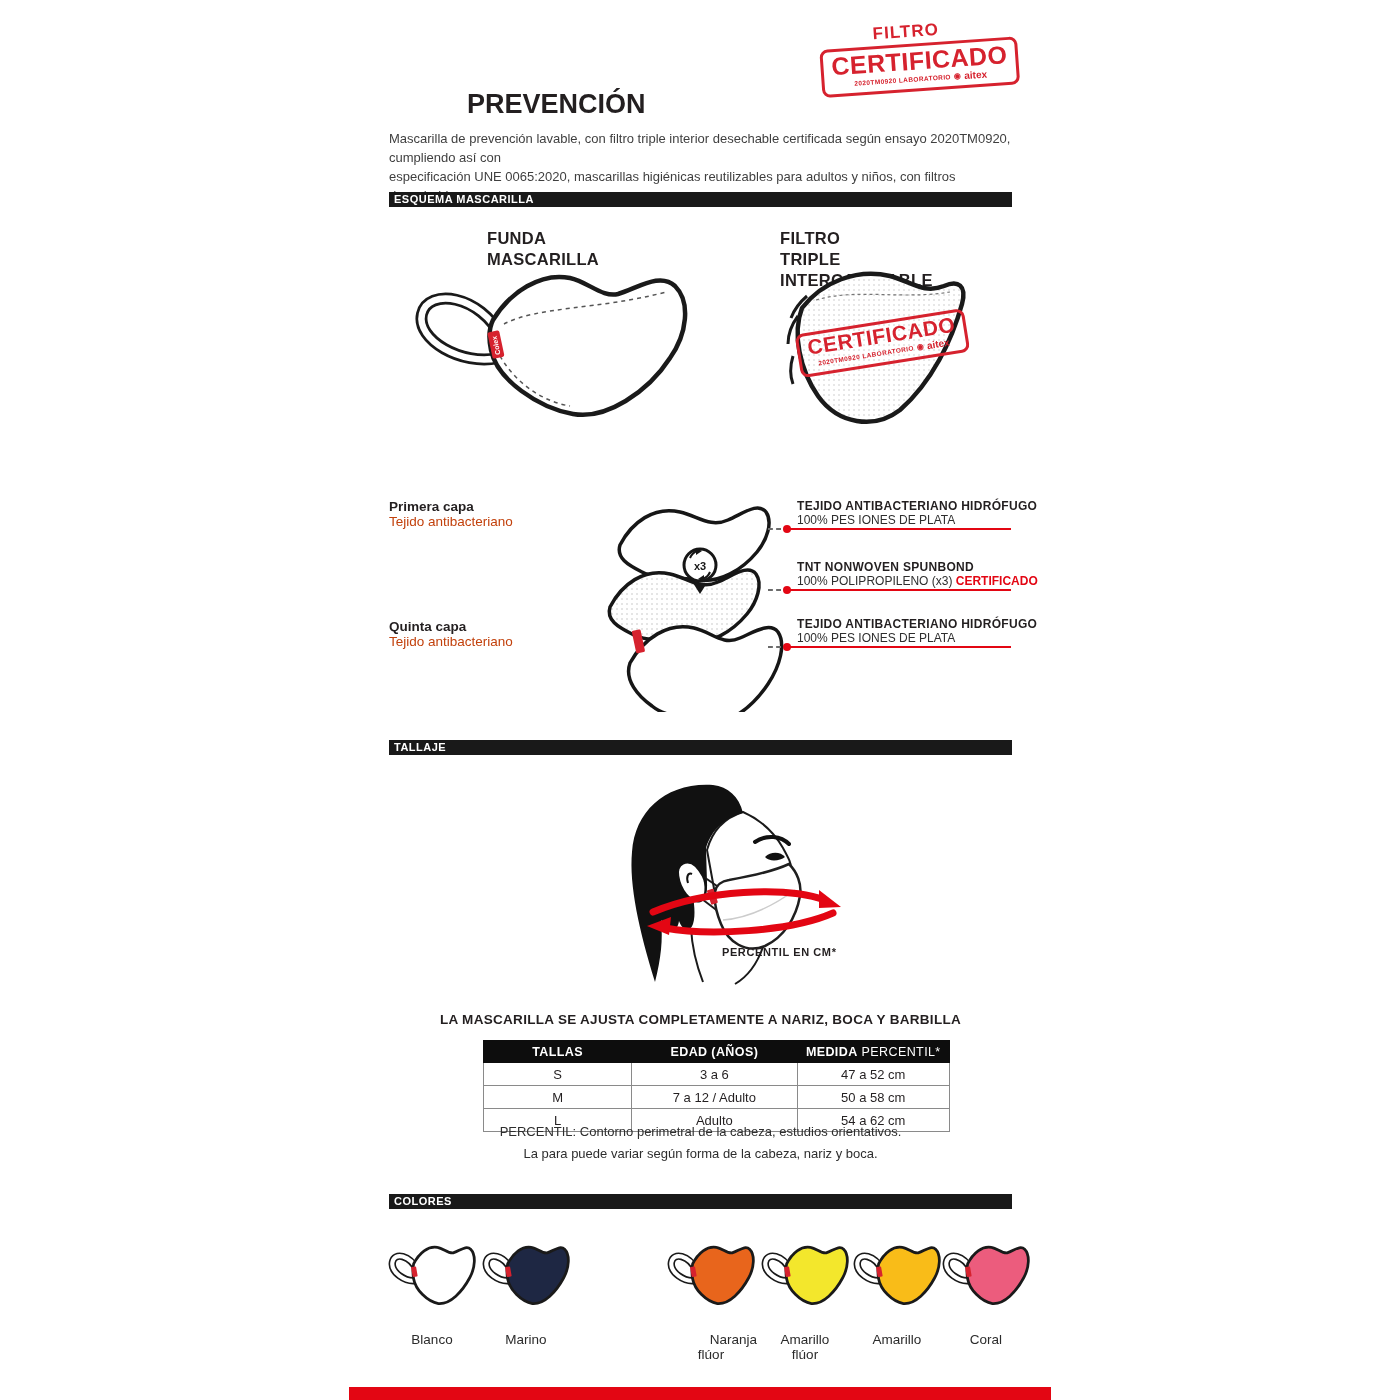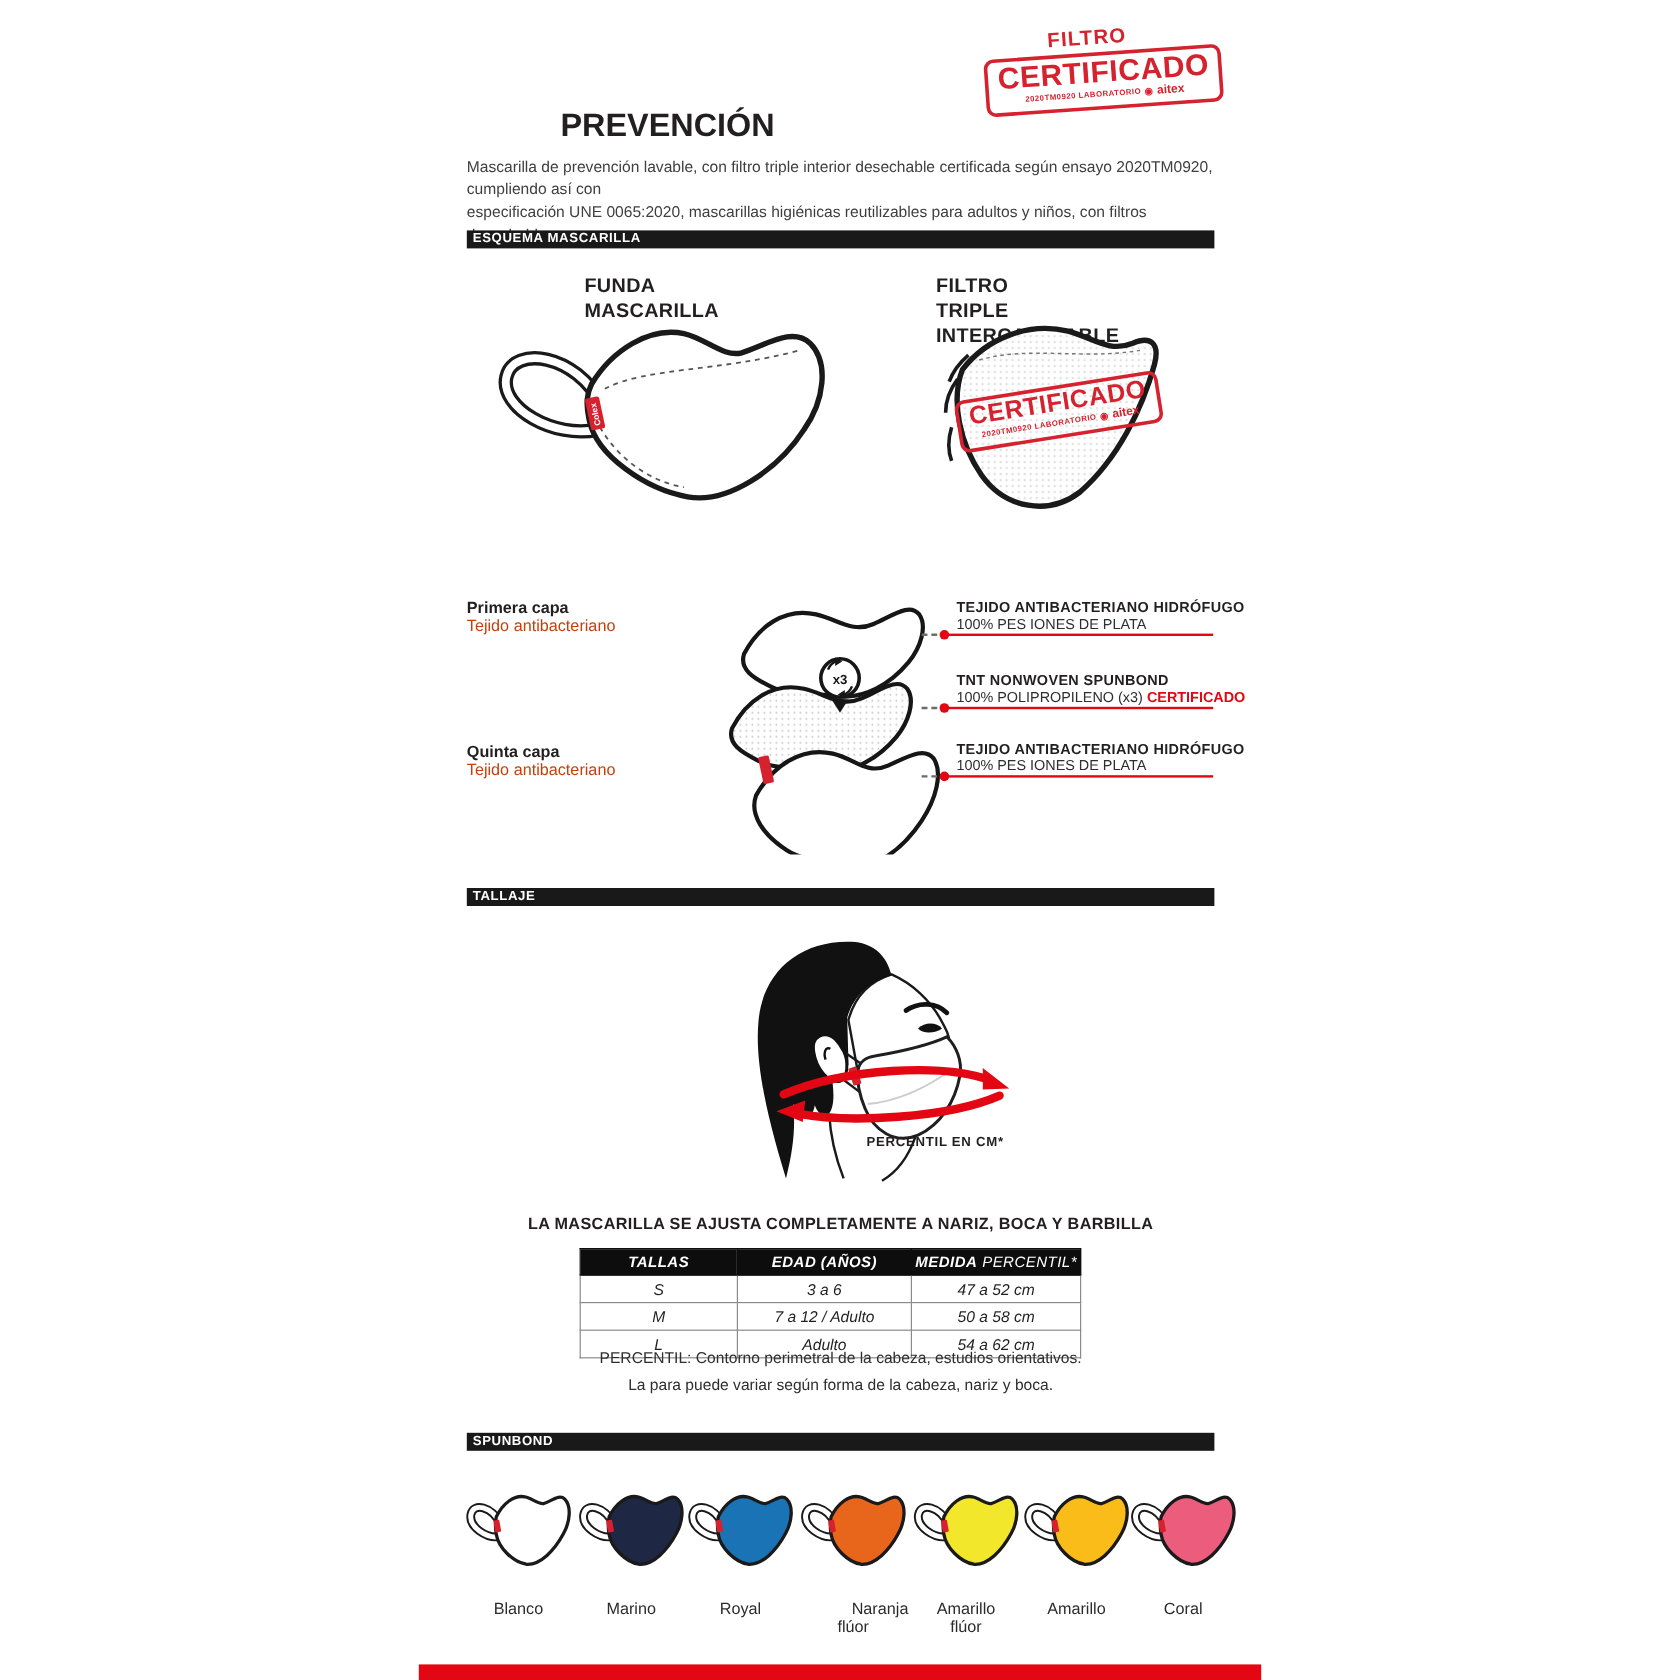--- a/index.html
+++ b/index.html
@@ -22,21 +22,21 @@
   .stamp2{transform:rotate(-9deg);}
   .layL-t{font-size:13.5px;font-weight:bold;}
   .layL-l{font-size:13.5px;color:#c2410c;line-height:16px;}
   .layR-t{font-size:12px;font-weight:bold;letter-spacing:.3px;}
   .layR-s{font-size:12px;color:#2e2e2e;}
   .layR-s .hl{color:#e30613;font-weight:bold;}
   .leader{border-top:2.5px solid #e30613;width:224px;}
   .leader::before{content:"";position:absolute;left:-4px;top:-5px;width:8px;height:8px;border-radius:50%;background:#e30613;}
   .stub{border-top:2px dashed #6b6b6b;width:13px;}
   .fit-title{width:623px;text-align:center;font-size:13.5px;font-weight:bold;letter-spacing:.3px;}
-  table.sizes{border-collapse:collapse;width:418px;font-size:13px;font-style:italic;}
+  table.sizes{border-collapse:collapse;width:467px;font-size:13px;}
   table.sizes th{background:#0d0d0d;color:#fff;font-size:12.5px;letter-spacing:.4px;height:19px;border:1px solid #0d0d0d;}
   table.sizes td{border:1px solid #8a8a8a;text-align:center;height:20px;}
   th .rest{font-weight:normal;margin-left:4px;}
   .note{width:623px;text-align:center;font-size:13px;color:#2e2e2e;}
   .swatch{width:92px;text-align:center;}
   .swlabel{font-size:13.5px;color:#2b2b2b;}
   .percentil{font-size:11px;font-weight:bold;letter-spacing:.6px;}
   .footer{background:#e30613;height:13px;width:702px;}
 </style>
 </head>
@@ -220,21 +220,21 @@
         <td>L</td>
         <td>Adulto</td>
         <td>54 a 62 cm</td>
       </tr>
     </tbody>
   </table>
 
   <div class="abs note" style="left:389px;top:1124px;">PERCENTIL: Contorno perimetral de la cabeza, estudios orientativos.</div>
   <div class="abs note" style="left:389px;top:1146px;">La para puede variar según forma de la cabeza, nariz y boca.</div>
 
-  <div class="abs secbar" style="left:389px;top:1194px;">SPUNBOND</div>
+  <div class="abs secbar" style="left:389px;top:1194px;">COLORES</div>
 
   <div class="abs swatch" style="left:386px;top:1238px;">
     <svg width="92" height="74" viewBox="0 0 100 80">
       <path d="M34,35 C26,18 9,15 7,26 C5,37 21,48 33,46" fill="none" stroke="#1a1a1a" stroke-width="8" stroke-linecap="round"></path>
       <path d="M34,35 C26,18 9,15 7,26 C5,37 21,48 33,46" fill="none" stroke="#ffffff" stroke-width="4.5" stroke-linecap="round"></path>
       <path d="M30,28 C36,16 46,8 56,10 C62,11 68,17 73,16 C80,14 87,7 92,12 C98,18 97,32 91,43 C83,58 70,72 57,71 C45,69 32,56 30,44 C29,38 29,33 30,28 Z" stroke="#1a1a1a" stroke-width="3" fill="#ffffff"></path>
       <rect x="28" y="31" width="5.5" height="11" rx="1" transform="rotate(-10 31 36)" fill="#d6222e"></rect>
     </svg>
     <div class="swlabel" style="margin-top:16px;">Blanco</div>
     <div class="swlabel"></div>
@@ -244,30 +244,20 @@
     <svg width="92" height="74" viewBox="0 0 100 80">
       <path d="M34,35 C26,18 9,15 7,26 C5,37 21,48 33,46" fill="none" stroke="#1a1a1a" stroke-width="8" stroke-linecap="round"></path>
       <path d="M34,35 C26,18 9,15 7,26 C5,37 21,48 33,46" fill="none" stroke="#ffffff" stroke-width="4.5" stroke-linecap="round"></path>
       <path d="M30,28 C36,16 46,8 56,10 C62,11 68,17 73,16 C80,14 87,7 92,12 C98,18 97,32 91,43 C83,58 70,72 57,71 C45,69 32,56 30,44 C29,38 29,33 30,28 Z" stroke="#1a1a1a" stroke-width="3" fill="#1e2743"></path>
       <rect x="28" y="31" width="5.5" height="11" rx="1" transform="rotate(-10 31 36)" fill="#d6222e"></rect>
     </svg>
     <div class="swlabel" style="margin-top:16px;">Marino</div>
     <div class="swlabel"></div>
   </div>
 
-  <div class="abs swatch" style="left:571px;top:1238px;">
-    <svg width="92" height="74" viewBox="0 0 100 80">
-      <path d="M34,35 C26,18 9,15 7,26 C5,37 21,48 33,46" fill="none" stroke="#1a1a1a" stroke-width="8" stroke-linecap="round"></path>
-      <path d="M34,35 C26,18 9,15 7,26 C5,37 21,48 33,46" fill="none" stroke="#ffffff" stroke-width="4.5" stroke-linecap="round"></path>
-      <path d="M30,28 C36,16 46,8 56,10 C62,11 68,17 73,16 C80,14 87,7 92,12 C98,18 97,32 91,43 C83,58 70,72 57,71 C45,69 32,56 30,44 C29,38 29,33 30,28 Z" stroke="#1a1a1a" stroke-width="3" fill="#1a73b5"></path>
-      <rect x="28" y="31" width="5.5" height="11" rx="1" transform="rotate(-10 31 36)" fill="#d6222e"></rect>
-    </svg>
-    <div class="swlabel" style="margin-top:16px;">Royal</div>
-    <div class="swlabel"></div>
-  </div>
 
   <div class="abs swatch" style="left:665px;top:1238px;">
     <svg width="92" height="74" viewBox="0 0 100 80">
       <path d="M34,35 C26,18 9,15 7,26 C5,37 21,48 33,46" fill="none" stroke="#1a1a1a" stroke-width="8" stroke-linecap="round"></path>
       <path d="M34,35 C26,18 9,15 7,26 C5,37 21,48 33,46" fill="none" stroke="#ffffff" stroke-width="4.5" stroke-linecap="round"></path>
       <path d="M30,28 C36,16 46,8 56,10 C62,11 68,17 73,16 C80,14 87,7 92,12 C98,18 97,32 91,43 C83,58 70,72 57,71 C45,69 32,56 30,44 C29,38 29,33 30,28 Z" stroke="#1a1a1a" stroke-width="3" fill="#e8651c"></path>
       <rect x="28" y="31" width="5.5" height="11" rx="1" transform="rotate(-10 31 36)" fill="#d6222e"></rect>
     </svg>
     <div class="swlabel" style="margin-top:16px;text-align:right;">Naranja</div>
     <div class="swlabel">flúor</div>

